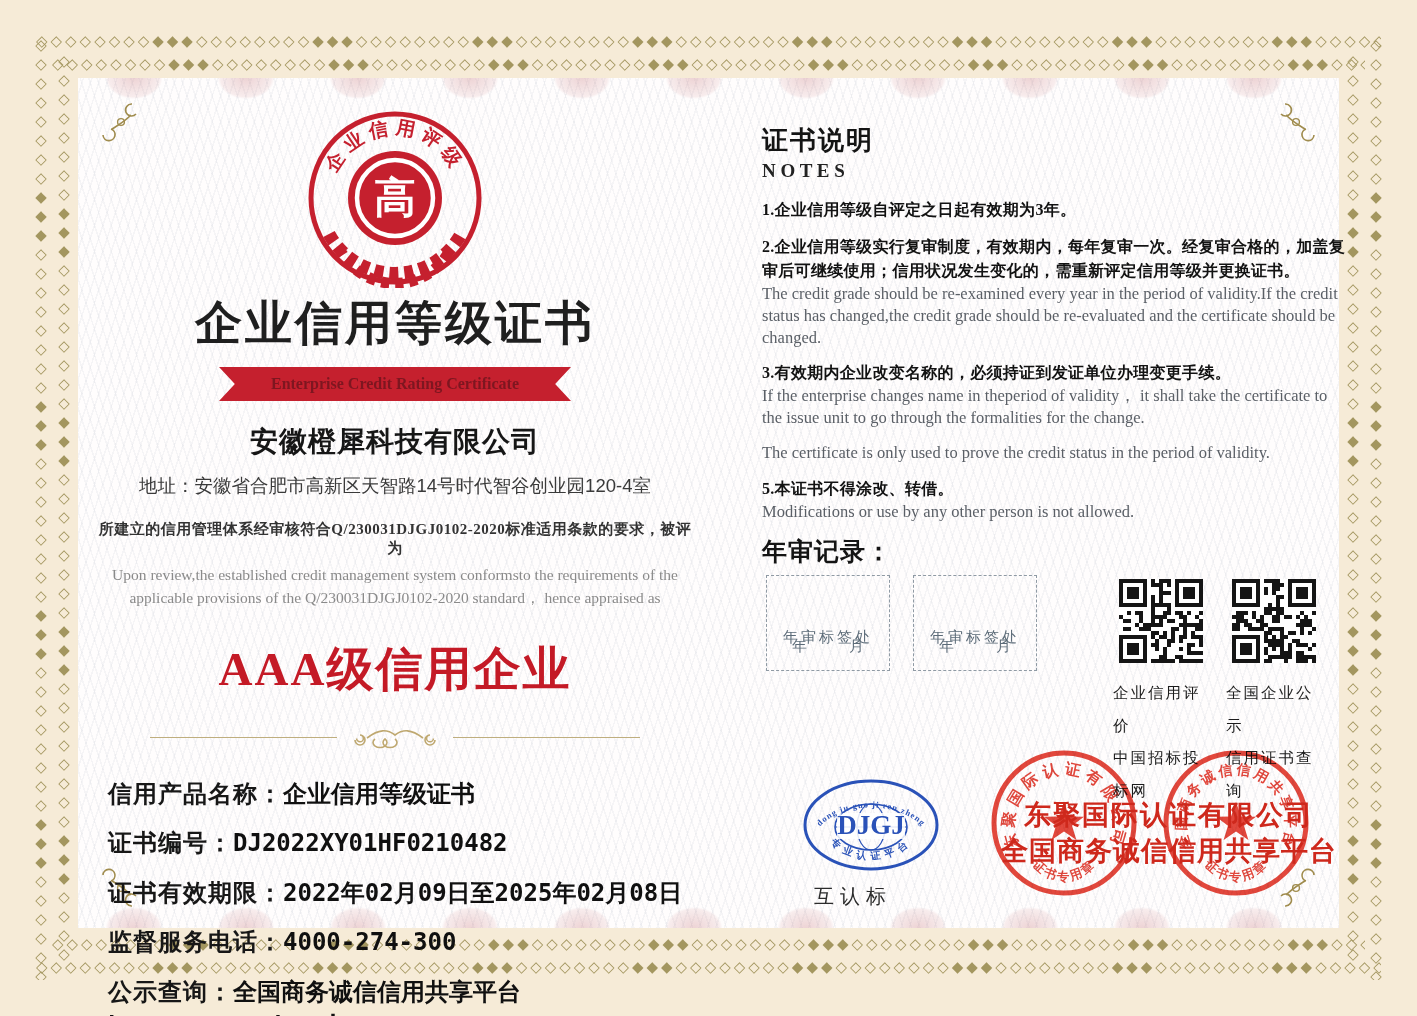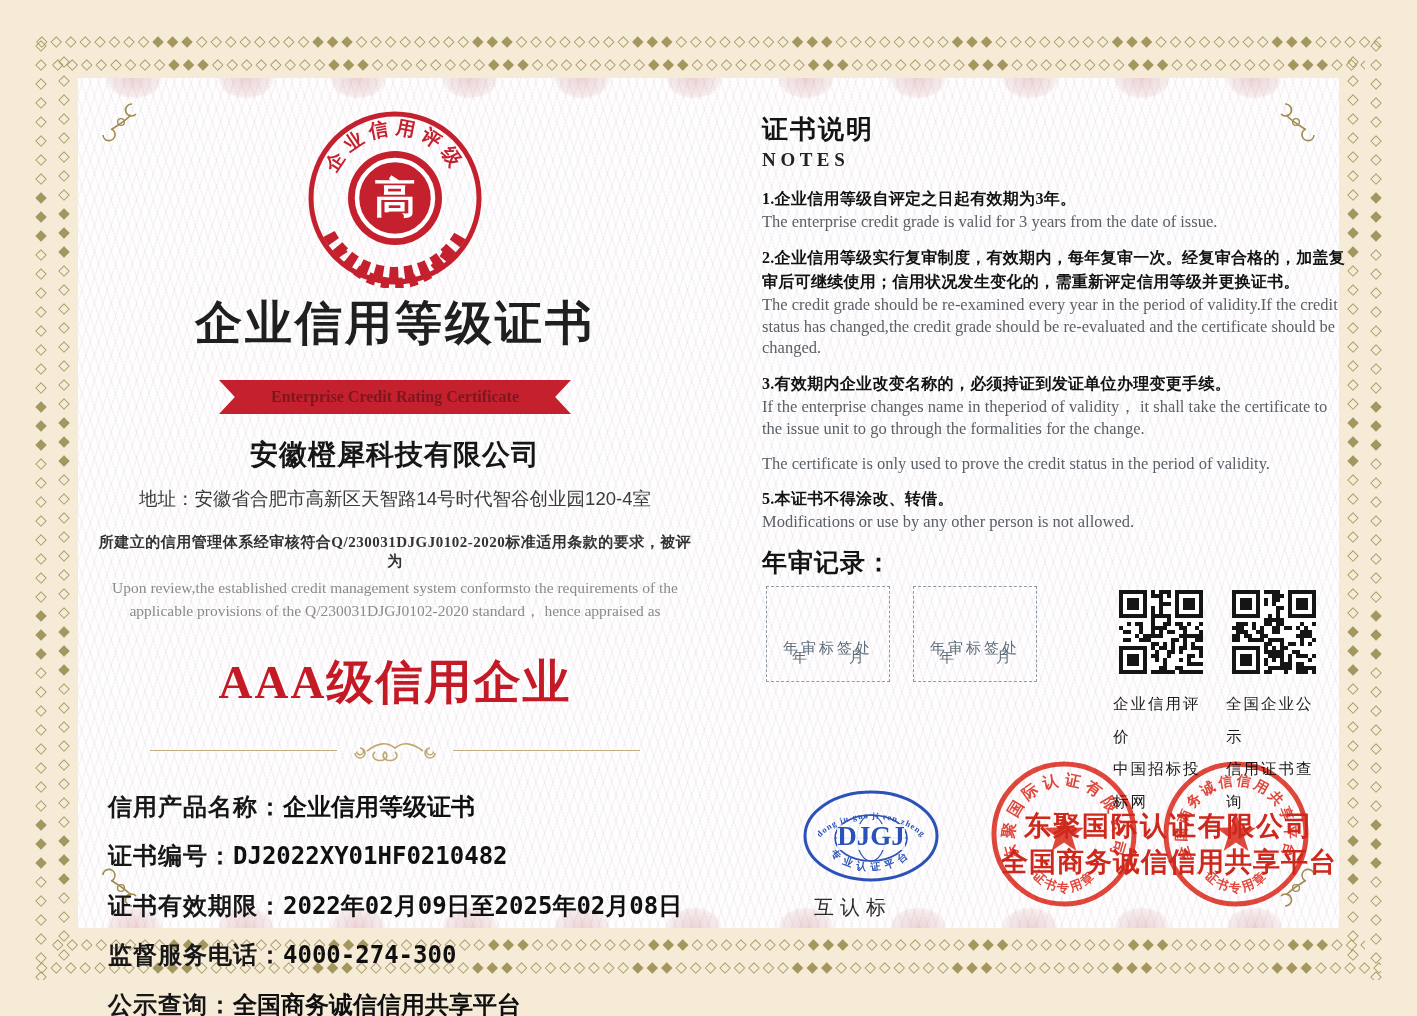--- a/index.html
+++ b/index.html
@@ -42,30 +42,30 @@
   .lace.bottom { bottom:0; transform:scaleY(-1); }
 
   .corner-flourish { position:absolute; width:46px; height:46px; color:#a08c4e; }
   .cf-tl { left:20px; top:20px; }
   .cf-tr { right:20px; top:20px; transform:scaleX(-1); }
   .cf-bl { left:20px; bottom:16px; transform:scaleY(-1); }
   .cf-br { right:20px; bottom:16px; transform:scale(-1,-1); }
 
   
   .left-col  { position:absolute; left:14px;  top:0;  width:606px; text-align:center; }
-  .right-col { position:absolute; left:684px; top:34px; width:586px; text-align:left; }
+  .right-col { position:absolute; left:684px; top:45px; width:586px; text-align:left; }
 
   
   .logo { display:block; margin:30px auto 0; }
   .cert-title {
     margin-top:4px; font-size:47px; font-weight:900; letter-spacing:3px;
     color:#1f1f1f; font-family:"Liberation Serif","DejaVu Serif",serif;
   }
   .ribbon {
-    position:relative; margin:25px auto 0; width:352px; height:34px;
+    position:relative; margin:12px auto 0; width:352px; height:34px;
     background:#c5202e; display:flex; align-items:center; justify-content:center;
     clip-path:polygon(0 0, 100% 0, 95.5% 50%, 100% 100%, 0 100%, 4.5% 50%);
   }
   .ribbon-text {
     color:#7e1620; font-weight:700; font-size:16px;
     font-family:"Liberation Serif","DejaVu Serif",serif;
   }
   .company { margin-top:22px; font-size:28px; font-weight:900; color:#161616; letter-spacing:1px; }
   .address { margin-top:12px; font-size:18.5px; color:#3a3a3a; }
   .stmt-cn {
@@ -236,21 +236,20 @@
   </div>
 
   <div class="right-col">
 
     <div class="notes-title-cn">证书说明</div>
     <div class="notes-title-en">N O T E S</div>
 
     <div class="notes">
       <div class="note">
         <div class="cn">1.企业信用等级自评定之日起有效期为3年。</div>
-        <div class="en">The enterprise credit grade is valid for 3 years from the date of issue.</div>
       </div>
       <div class="note">
         <div class="cn">2.企业信用等级实行复审制度，有效期内，每年复审一次。经复审合格的，加盖复审后可继续使用；信用状况发生变化的，需重新评定信用等级并更换证书。</div>
         <div class="en">The credit grade should be re-examined every year in the period of validity.If the credit status has changed,the credit grade should be re-evaluated and the certificate should be  changed.</div>
       </div>
       <div class="note">
         <div class="cn">3.有效期内企业改变名称的，必须持证到发证单位办理变更手续。</div>
         <div class="en">If the enterprise changes name in theperiod of validity， it shall take the certificate to the issue unit to go through the formalities for the change.</div>
       </div>
       <div class="note">

